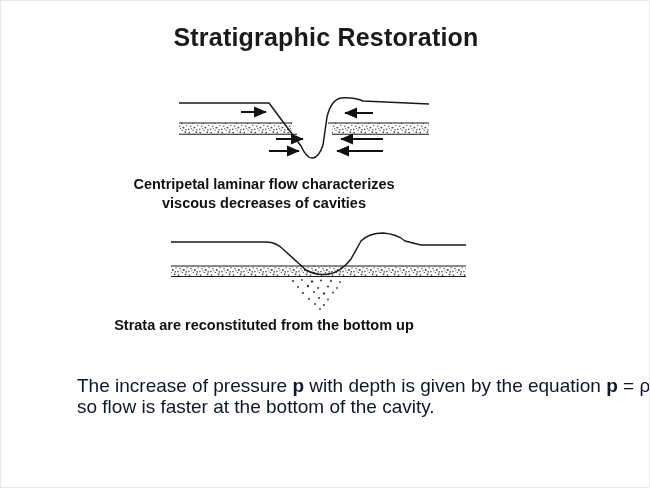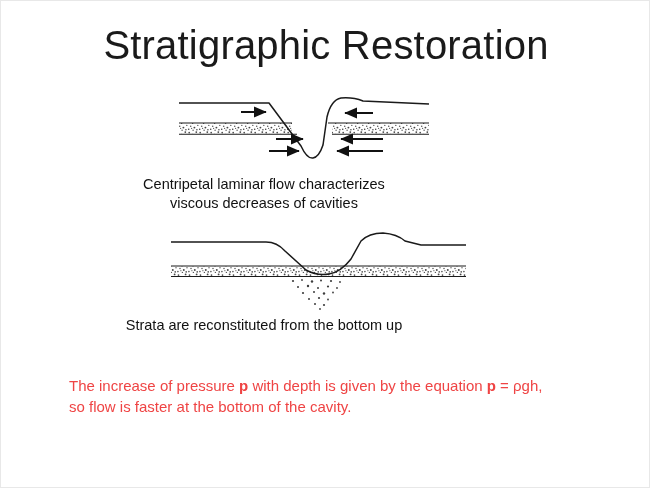--- a/index.html
+++ b/index.html
@@ -22,22 +22,22 @@
     overflow: hidden;
   }
 
   
   #title {
     position: absolute;
     left: 0;
     top: 22px;
     width: 650px;
     text-align: center;
-    font-size: 40px;
-    font-weight: 400;
+    font-size: 25px;
+    font-weight: 700;
     letter-spacing: 0.2px;
     color: #1a1a1a;
     white-space: nowrap;
   }
 
   
   .figure {
     position: absolute;
     left: 0;
     width: 650px;
@@ -48,34 +48,35 @@
 
   
   .caption {
     position: absolute;
     left: 0;
     width: 526px;
     text-align: center;
     font-size: 14.5px;
     line-height: 19px;
     color: #111111;
+    font-weight: bold;
   }
   #caption-1 { top: 174px; }
   #caption-2 { top: 315px; text-align: center; }
   .caption .line { display: block; white-space: nowrap; }
 
   
   #body-text {
     position: absolute;
-    left: 68px;
+    left: 76px;
     top: 375px;
     width: 530px;
-    font-size: 15px;
+    font-size: 19px;
     line-height: 20.5px;
-    color: #ef4444;
+    color: #0f172a;
   }
   #body-text .line { display: block; white-space: nowrap; }
   #body-text b { font-weight: 700; }
   .rho { font-weight: 400; }
 </style>
 </head>
 <body>
 
 <div id="slide">
 

